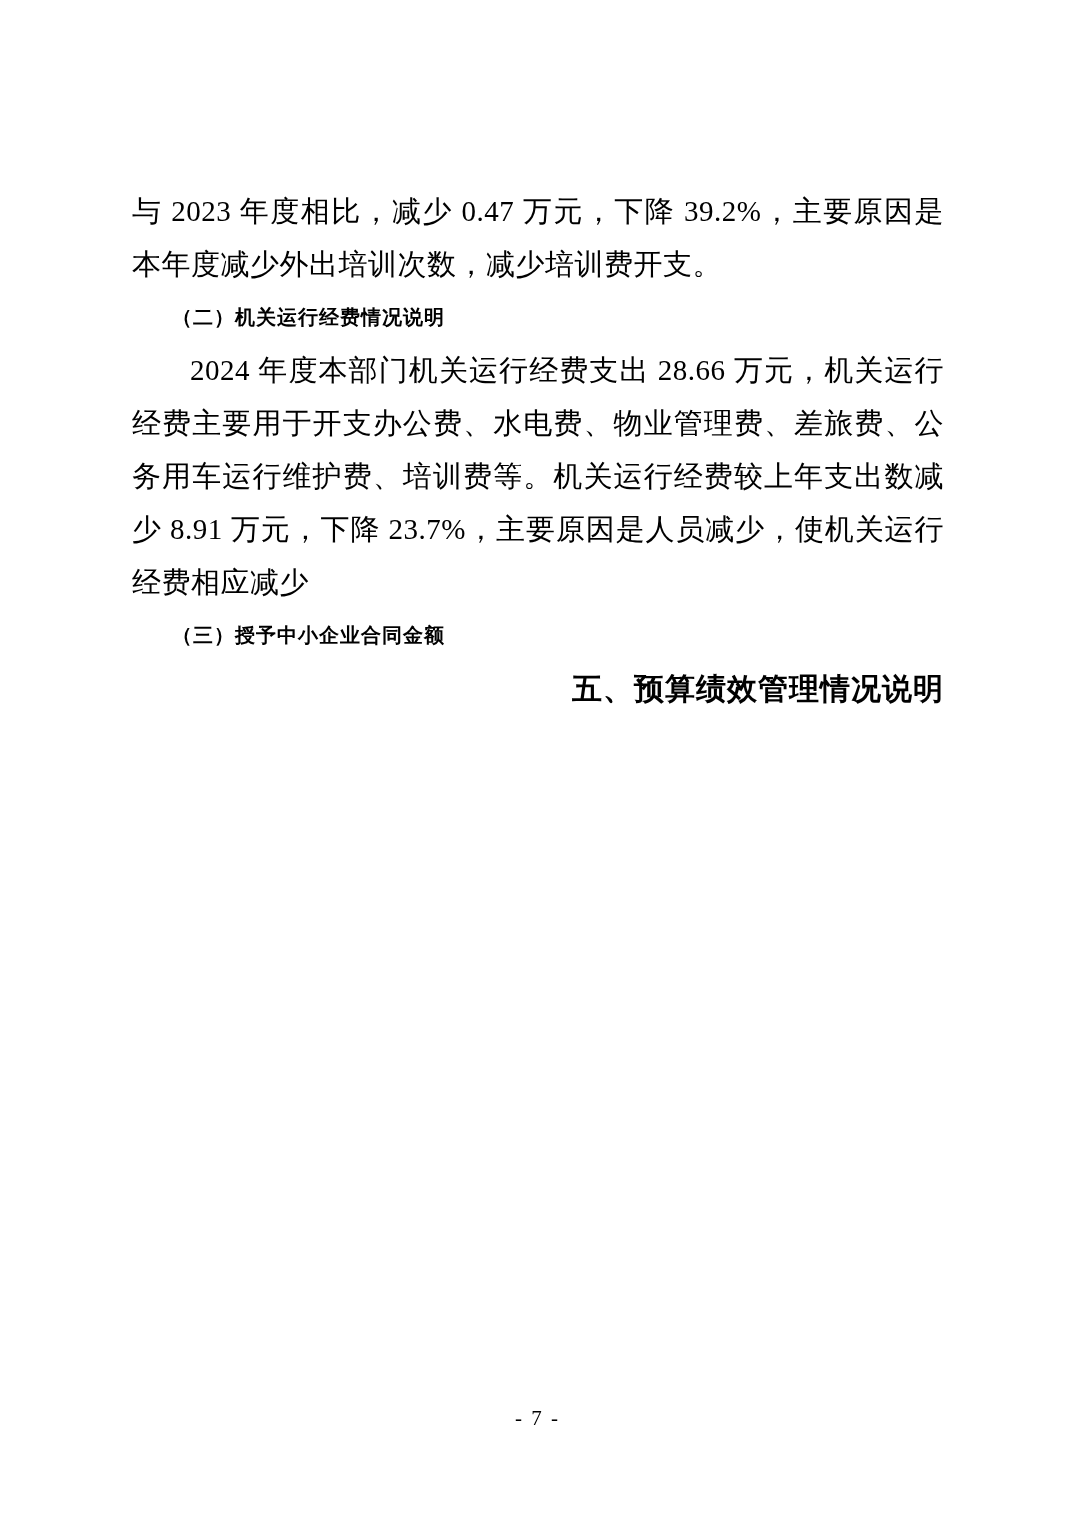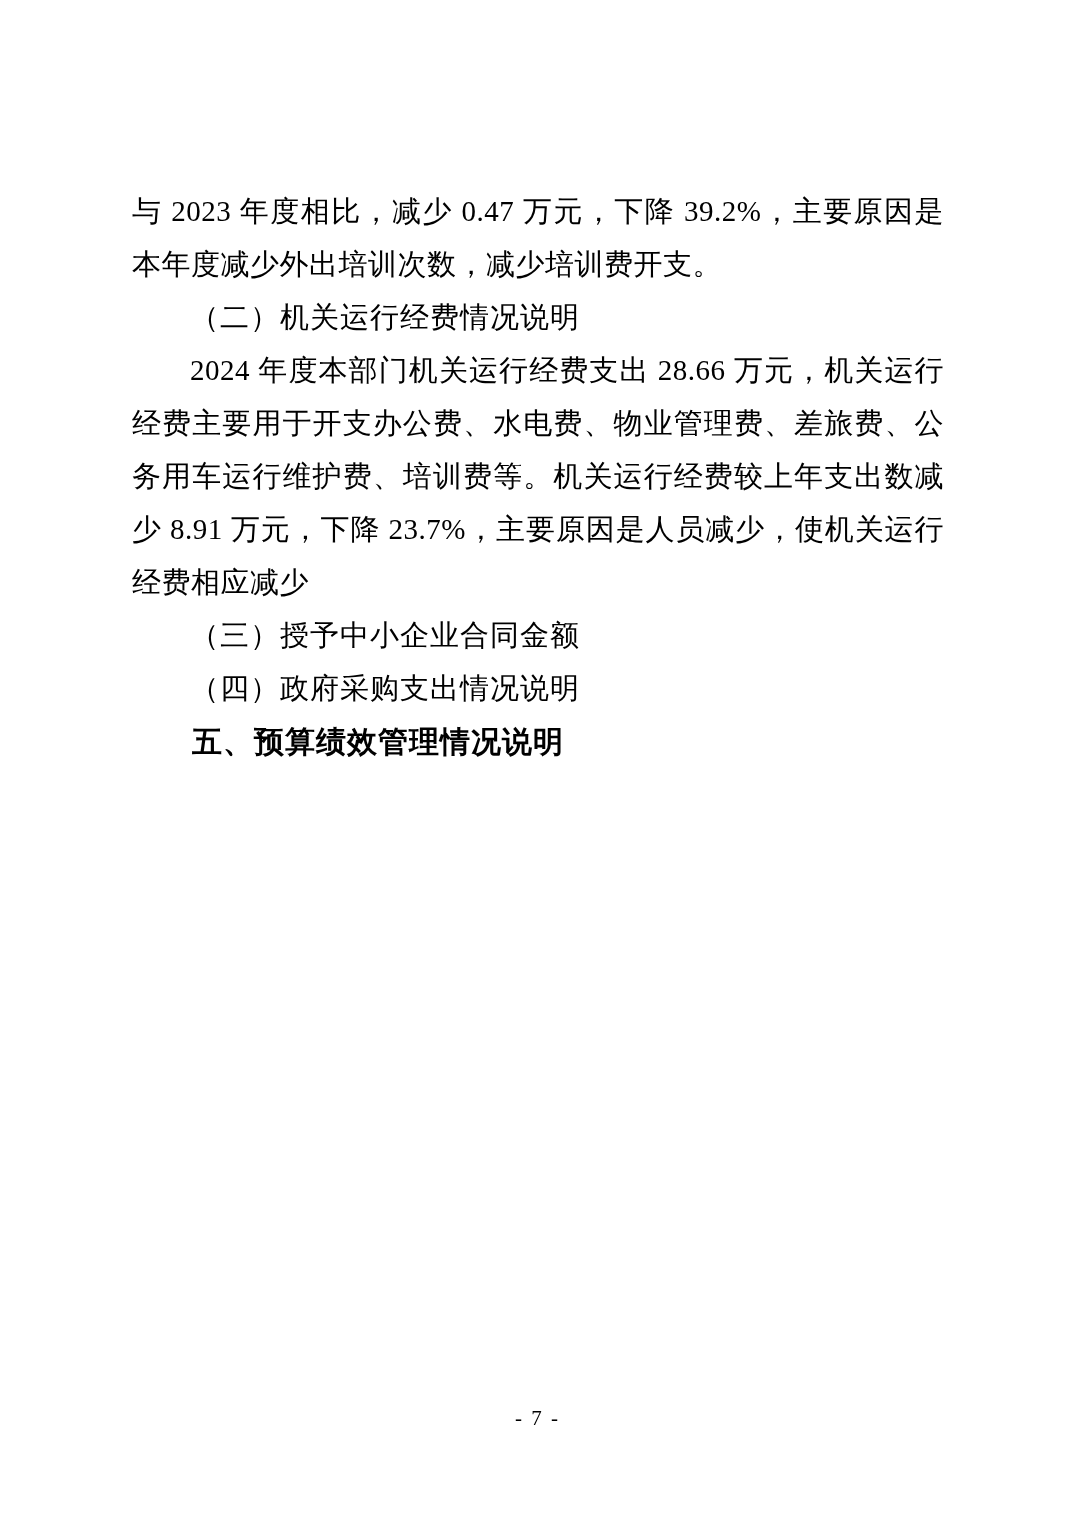--- a/index.html
+++ b/index.html
@@ -28,34 +28,35 @@
     line-height: 53px;
     text-align: justify;
     text-justify: inter-ideograph;
     letter-spacing: 0.5px;
     word-break: break-all;
   }
   .para.no-indent { text-indent: 0; }
   .para.indent { text-indent: 2em; }
   .heading {
     margin: 0;
-    font-size: 29px;
+    font-size: 20px;
     line-height: 53px;
     text-indent: 2em;
-    font-weight: 400;
+    font-weight: 700;
     letter-spacing: 1px;
   }
   .heading-main {
     margin: 0;
     font-size: 30px;
     line-height: 53px;
     text-indent: 2em;
     font-weight: 700;
     font-family: "Liberation Sans", "DejaVu Sans", sans-serif;
     letter-spacing: 1px;
+    text-align: right;
   }
   .footer {
     position: absolute;
     top: 1405px;
     left: 0;
     width: 100%;
     text-align: center;
     font-size: 21px;
     line-height: 26px;
     color: #000000;
@@ -64,17 +65,16 @@
 </style>
 </head>
 <body>
 
 <div class="page">
   <div class="content">
     <p class="para no-indent">与 2023 年度相比，减少 0.47 万元，下降 39.2%，主要原因是本年度减少外出培训次数，减少培训费开支。</p>
     <p class="heading">（二）机关运行经费情况说明</p>
     <p class="para indent">2024 年度本部门机关运行经费支出 28.66 万元，机关运行经费主要用于开支办公费、水电费、物业管理费、差旅费、公务用车运行维护费、培训费等。机关运行经费较上年支出数减少 8.91 万元，下降 23.7%，主要原因是人员减少，使机关运行经费相应减少</p>
     <p class="heading">（三）授予中小企业合同金额</p>
-    <p class="heading">（四）政府采购支出情况说明</p>
     <p class="heading-main">五、预算绩效管理情况说明</p>
   </div>
   <div class="footer">- 7 -</div>
 </div>
 
 </body></html>

